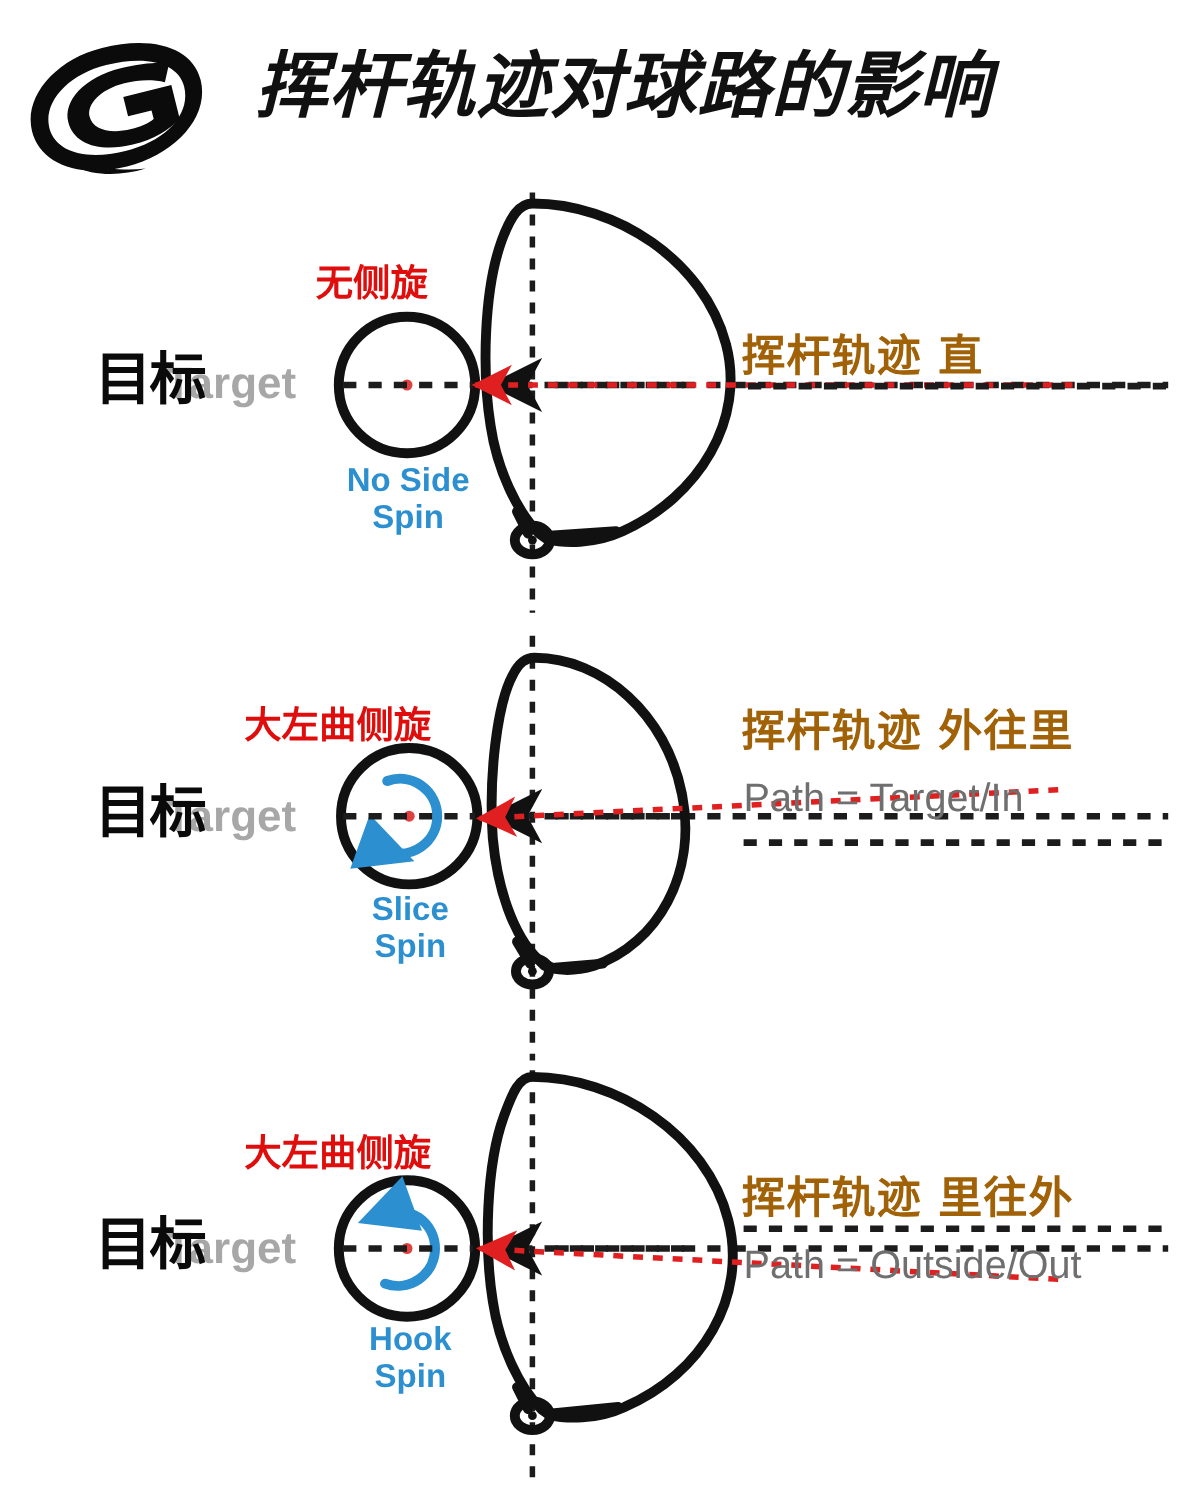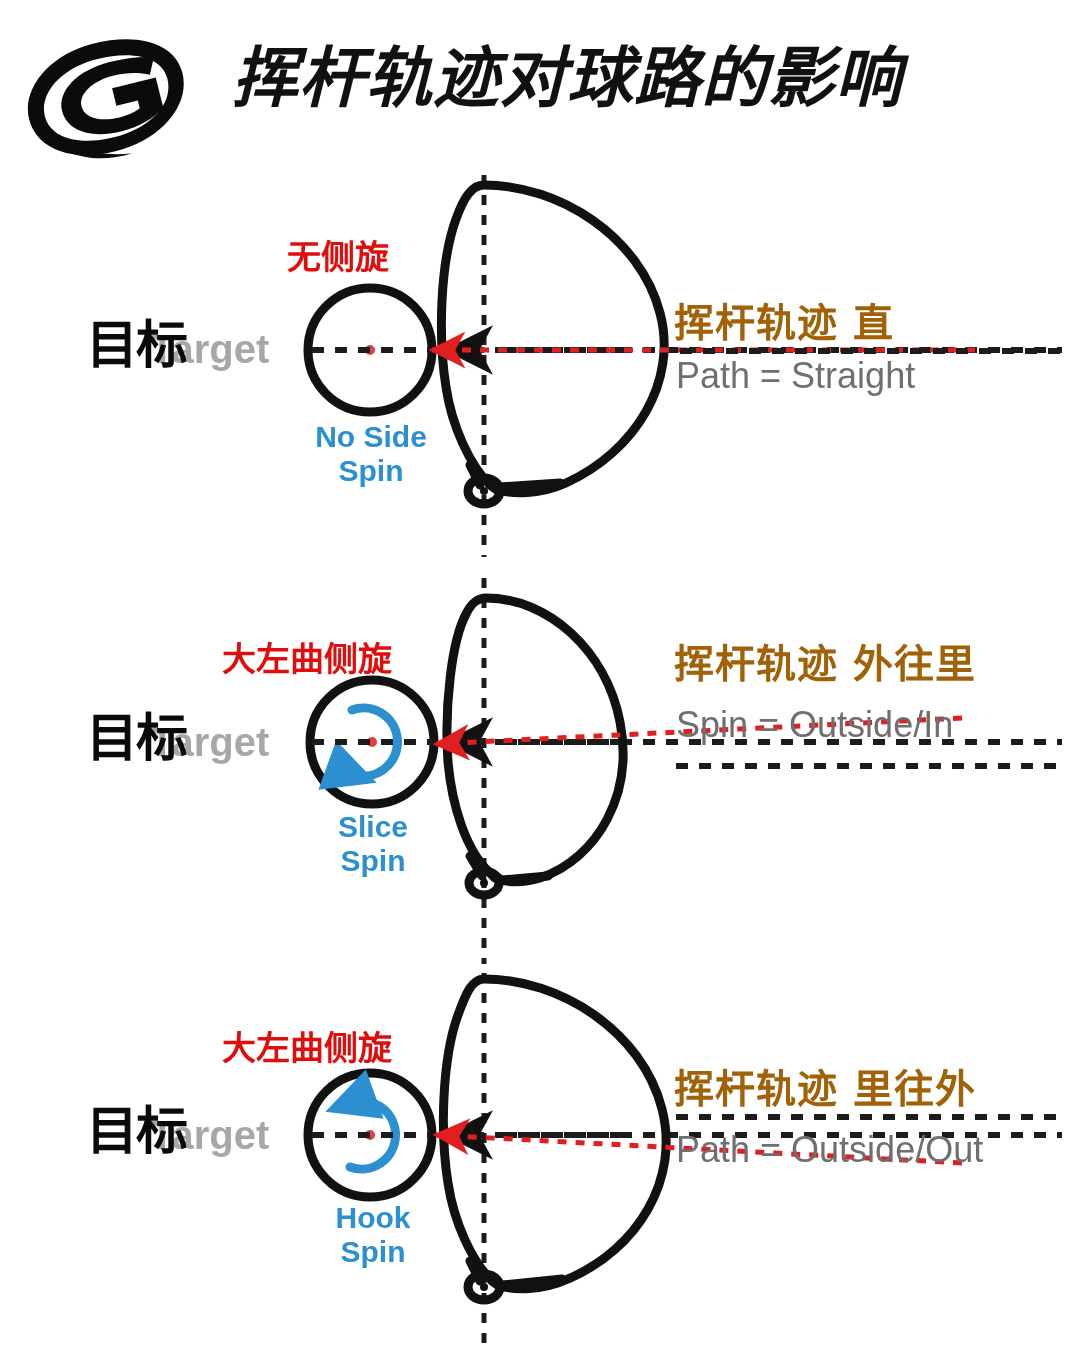--- a/index.html
+++ b/index.html
@@ -160,21 +160,20 @@
     </svg>
 
     <div class="lbl target-en" style="left:150px;top:162px;">Target</div>
     <div class="lbl target-cn" style="left:86px;top:138px;">目标</div>
 
     <div class="lbl spin-cn" style="left:287px;top:65px;">无侧旋</div>
     <div class="lbl spin-en" style="left:296px;top:255px;width:150px;">No Side
 Spin</div>
 
     <div class="lbl path-cn" style="left:674px;top:126px;">挥杆轨迹 直</div>
-    <div class="lbl path-en" style="left:676px;top:190px;">Path = Straight</div>
   </div>
 
   <div class="panel" id="panel-2">
     <svg viewBox="0 0 1080 400" preserveAspectRatio="none" aria-hidden="true">
       <defs>
         <marker id="m-blk-2" viewBox="0 0 12 12" refX="10" refY="6" markerWidth="9" markerHeight="9" orient="auto">
           <path d="M11 6 L0 0.5 L3 6 L0 11.5 Z" fill="#111"></path>
         </marker>
         <marker id="m-red-2" viewBox="0 0 12 12" refX="10" refY="6" markerWidth="8" markerHeight="8" orient="auto">
           <path d="M11 6 L0 0.5 L3 6 L0 11.5 Z" fill="#e02020"></path>
@@ -217,21 +216,21 @@
     </svg>
 
     <div class="lbl target-en" style="left:150px;top:150px;">Target</div>
     <div class="lbl target-cn" style="left:86px;top:126px;">目标</div>
 
     <div class="lbl spin-cn" style="left:222px;top:62px;">大左曲侧旋</div>
     <div class="lbl spin-en" style="left:298px;top:240px;width:150px;">Slice
 Spin</div>
 
     <div class="lbl path-cn" style="left:674px;top:62px;">挥杆轨迹 外往里</div>
-    <div class="lbl path-en" style="left:676px;top:134px;">Spin = Outside/In</div>
+    <div class="lbl path-en" style="left:676px;top:134px;">Path = Target/In</div>
   </div>
 
   <div class="panel" id="panel-3">
     <svg viewBox="0 0 1080 400" preserveAspectRatio="none" aria-hidden="true">
       <defs>
         <marker id="m-blk-3" viewBox="0 0 12 12" refX="10" refY="6" markerWidth="9" markerHeight="9" orient="auto">
           <path d="M11 6 L0 0.5 L3 6 L0 11.5 Z" fill="#111"></path>
         </marker>
         <marker id="m-red-3" viewBox="0 0 12 12" refX="10" refY="6" markerWidth="8" markerHeight="8" orient="auto">
           <path d="M11 6 L0 0.5 L3 6 L0 11.5 Z" fill="#e02020"></path>

